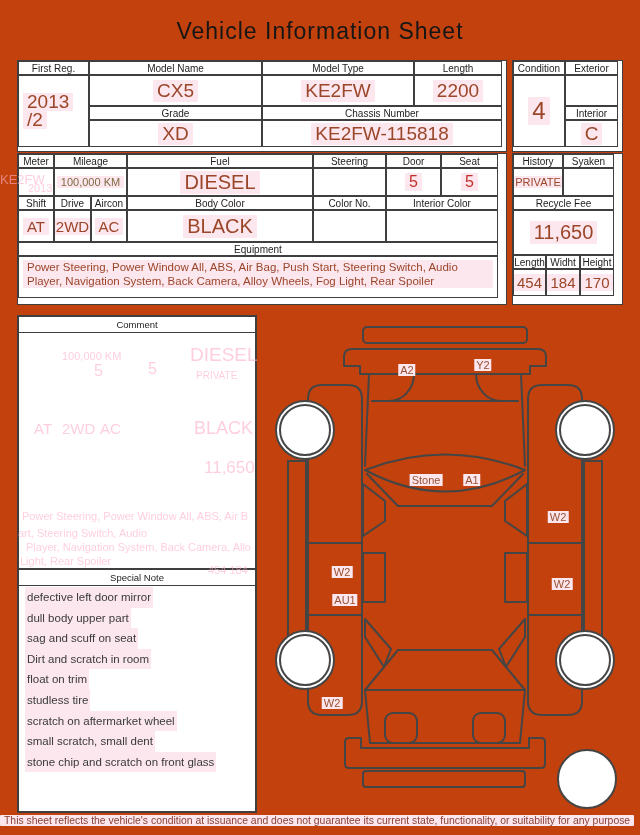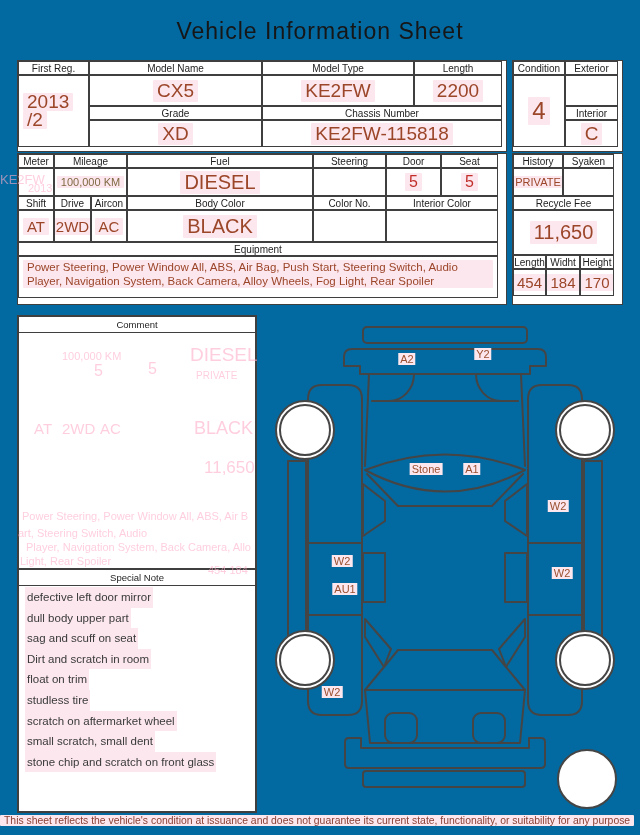--- a/index.html
+++ b/index.html
@@ -1,16 +1,16 @@
 <!DOCTYPE html>
 <html><head>
 <meta charset="utf-8">
 <style>
   html,body{margin:0;padding:0;background:#fff;}
-  .sheet{position:relative;width:640px;height:835px;background:#0369a1;
+  .sheet{position:relative;width:640px;height:835px;background:#c2410c;
          font-family:"Liberation Sans", sans-serif;overflow:hidden;}
   .title{position:absolute;left:0;top:18px;width:100%;text-align:center;
          font-size:23px;color:#161616;letter-spacing:1px;}
   .grid{position:absolute;display:grid;border:1px solid #3f3f3f;background:#fff;}
   .cell{border:1px solid #3f3f3f;display:flex;align-items:center;justify-content:center;
         overflow:hidden;box-sizing:border-box;}
   .hdr{font-size:10px;color:#1d1d1d;text-align:right;}
   .val{font-size:17px;color:#9c4629;}
   .hl{background:#fce7ef;padding:0 4px;border-radius:1px;}
   .big{font-size:19px;}
@@ -23,21 +23,21 @@
               border:2px solid #3f3f3f;box-sizing:border-box;background:#fff;}
   .boxhdr{position:absolute;left:0;width:100%;height:15px;text-align:center;
           font-size:9.5px;color:#1d1d1d;line-height:15px;}
   .notelist{position:absolute;left:6px;top:270px;width:228px;
             font-size:11.5px;line-height:12.6px;color:#3a3a3a;}
   .notelist div{margin-bottom:0;}
   .note-item{display:inline-block;background:#fce7ef;padding:4px 2px;margin-bottom:0;}
   .ghost{position:absolute;color:#ffafc9;opacity:.6;white-space:nowrap;pointer-events:none;}
   .diagram{position:absolute;left:268px;top:313px;width:372px;height:500px;}
   .dlabel{position:absolute;transform:translate(-50%,-50%);font-size:11px;color:#9a5030;
-          background:#fce7ef;padding:0 2px;white-space:nowrap;}
+          background:#fce7ef;padding:0 2px;white-space:nowrap;margin-top:11px;}
   .footer{position:absolute;left:0;top:815px;width:100%;text-align:left;
           font-size:10.4px;color:#8a4034;}
   svg{display:block;}
 </style>
 </head>
 <body>
 
 <div class="sheet">
 
   <div class="title">Vehicle Information Sheet</div>

